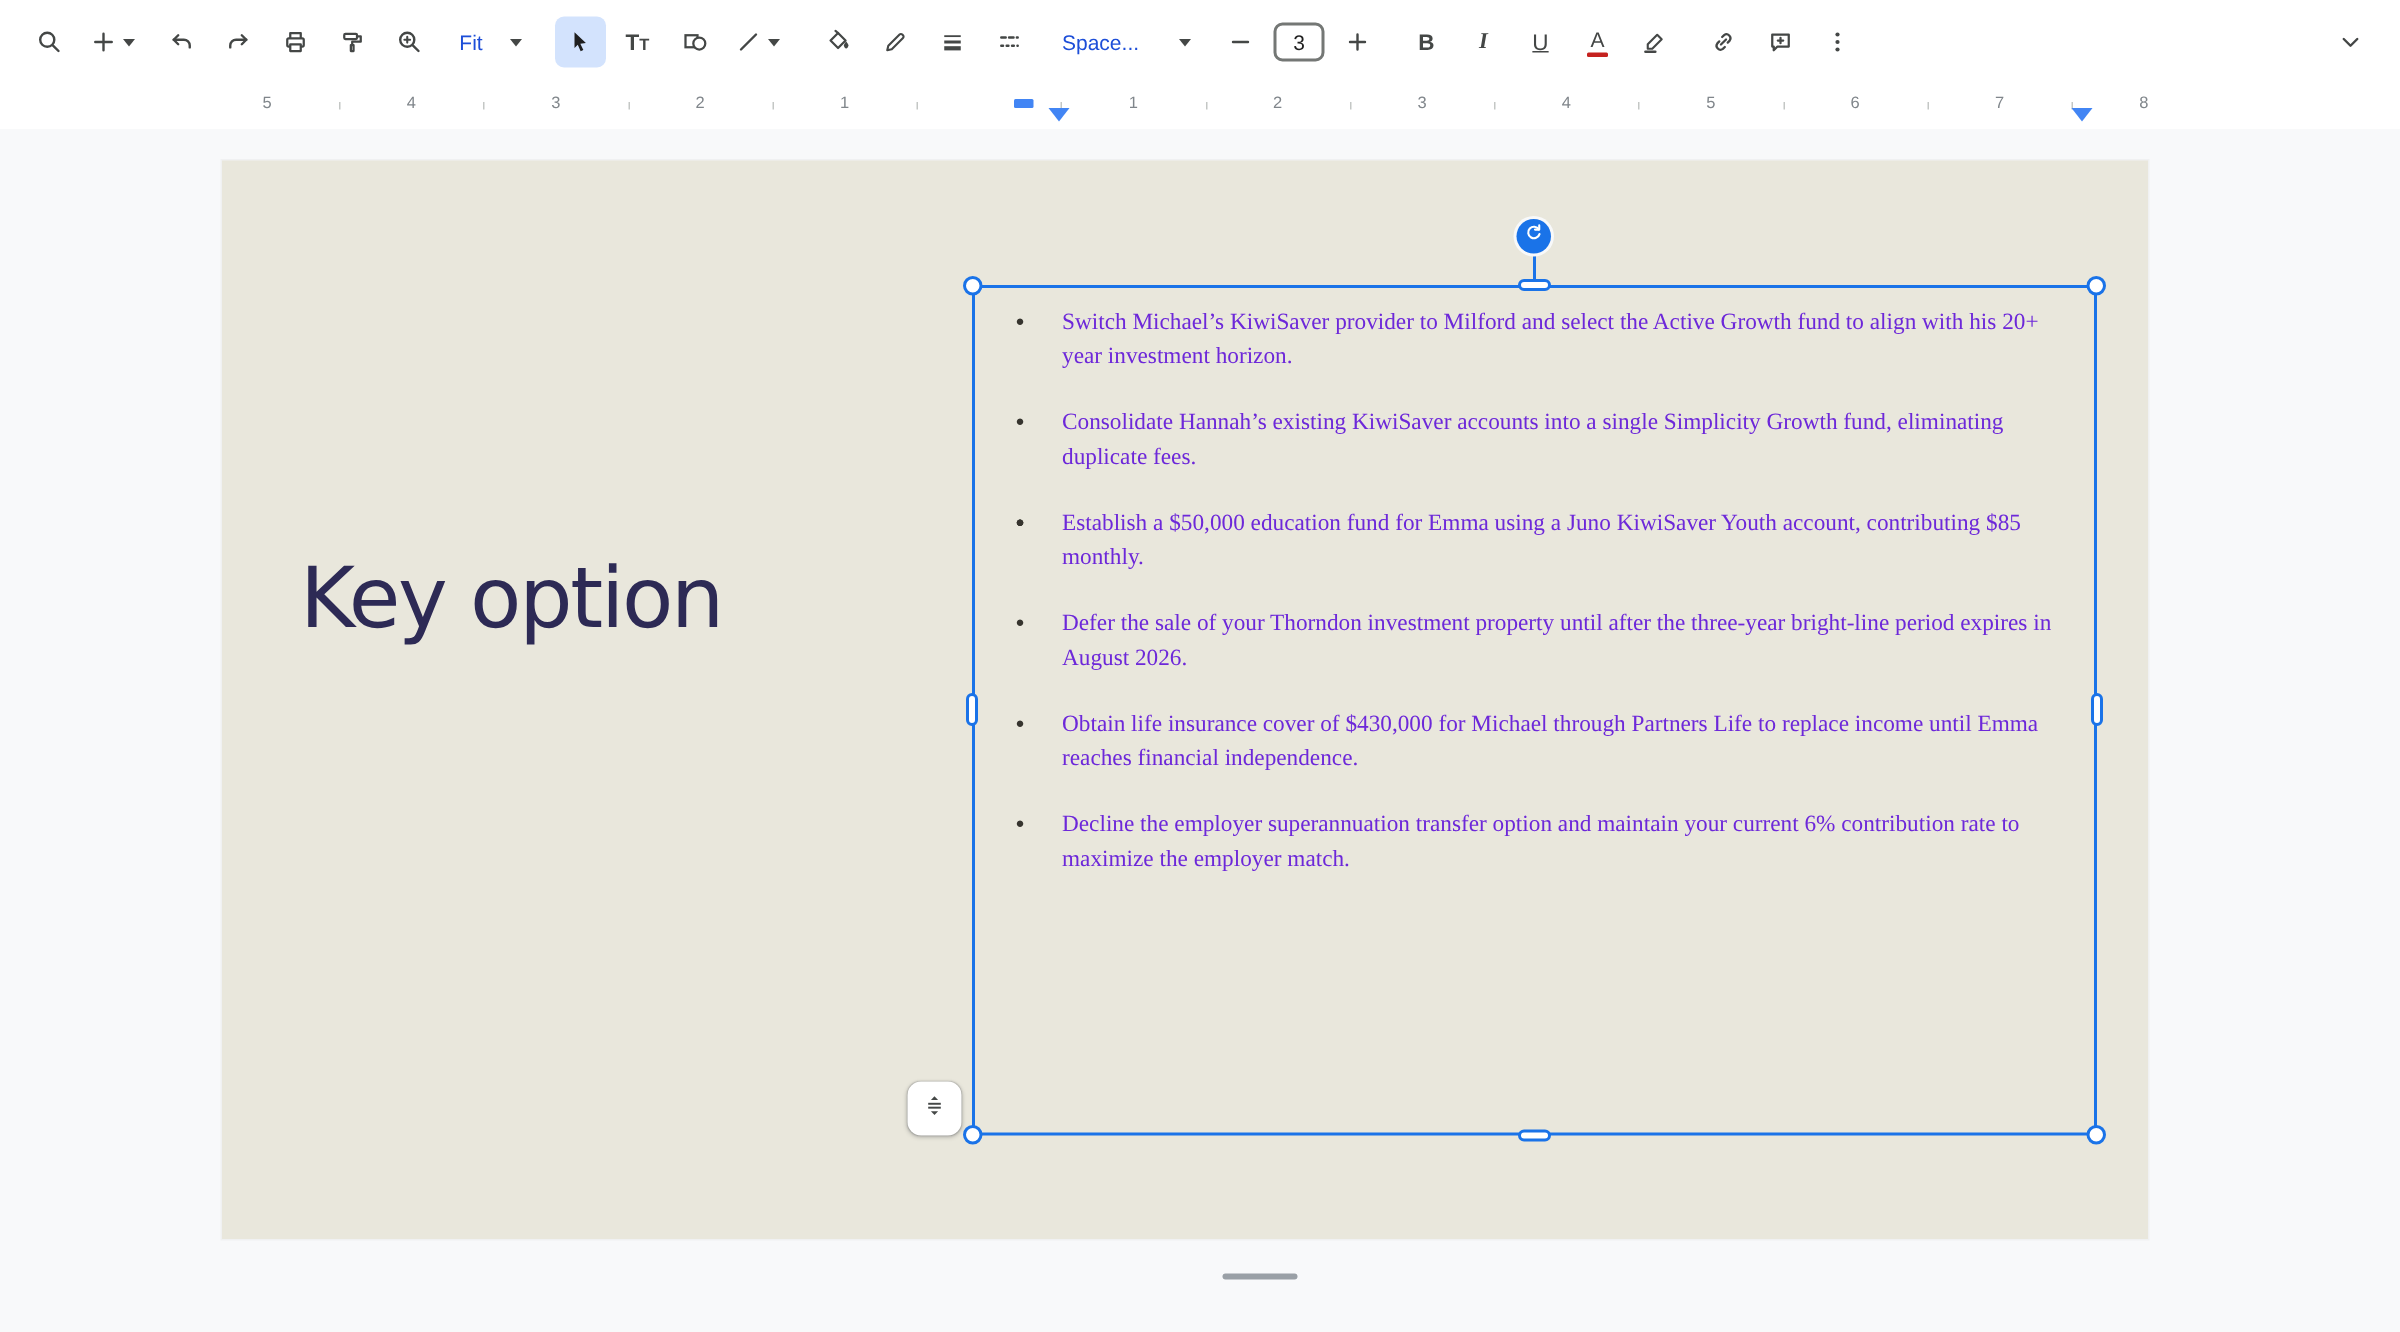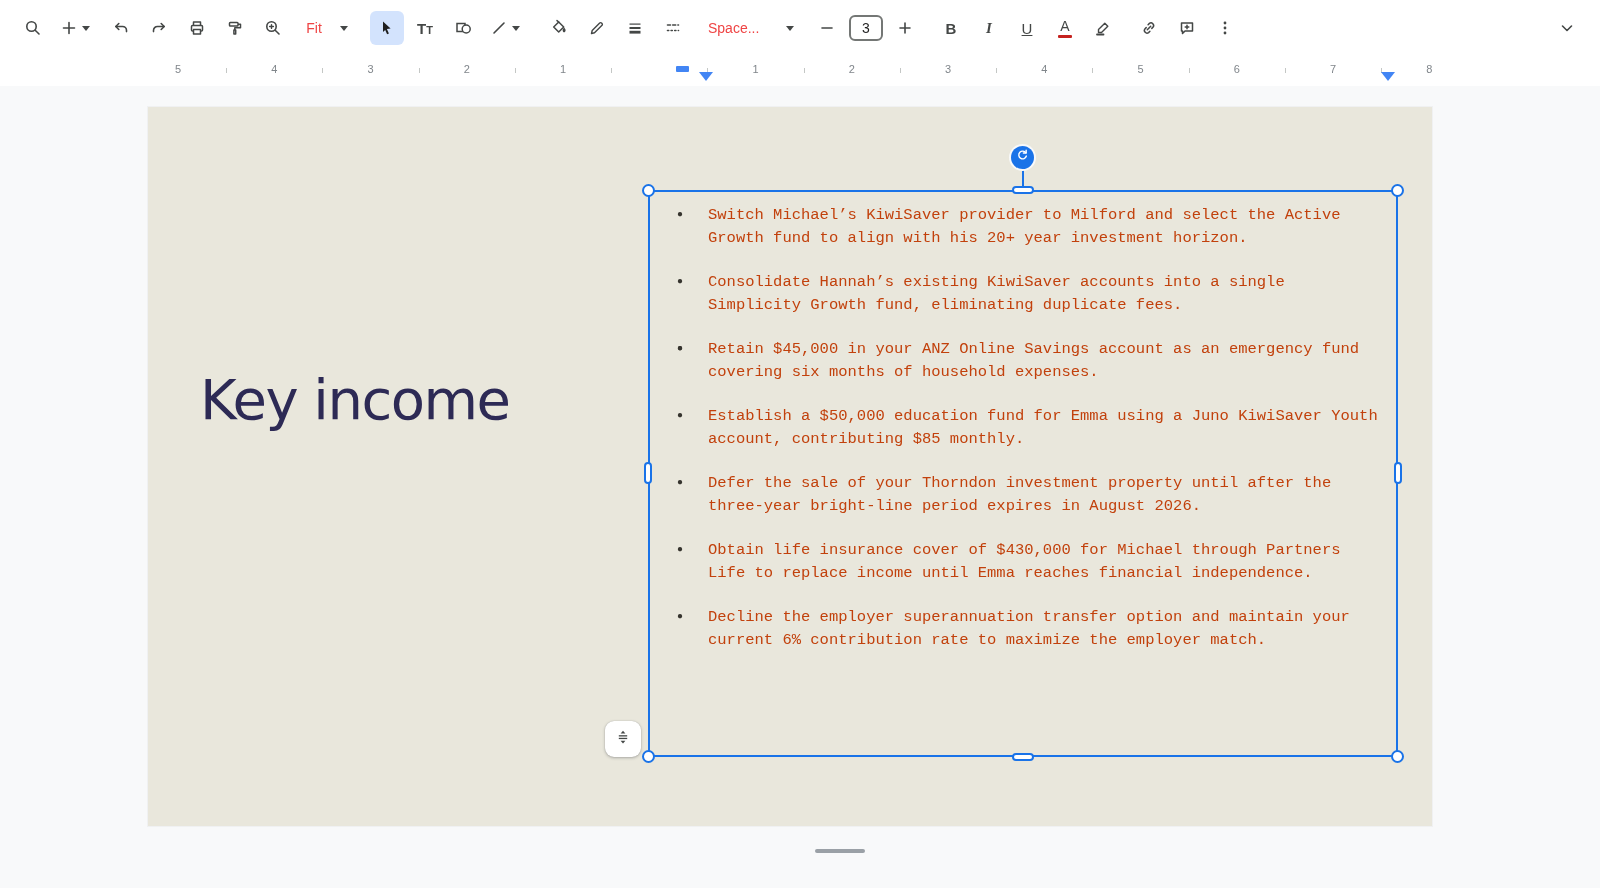--- a/index.html
+++ b/index.html
@@ -16,21 +16,21 @@
     position:absolute; top:0; left:0; right:0; height:56px;
     background:#ffffff; display:flex; align-items:center;
     padding:0 14px; color:#444746; z-index:5;
   }
   .tb-btn {
     height:34px; min-width:34px; display:flex; align-items:center; justify-content:center;
     border-radius:6px; cursor:pointer; margin:0 2px; color:#444746; flex:0 0 auto;
   }
   .tb-btn.selected { background:#d3e3fd; }
   .tb-btn svg { display:block; }
-  .tb-label { font-size:14px; color:#ef4444; padding:0 4px 0 6px; }
+  .tb-label { font-size:14px; color:#1d4ed8; padding:0 4px 0 6px; }
   .caret { width:0; height:0; border-left:4px solid transparent; border-right:4px solid transparent; border-top:5px solid #444746; margin:0 4px; }
   .font-size-box {
     width:34px; height:26px; border:2px solid #747775; border-radius:6px;
     display:flex; align-items:center; justify-content:center;
     font-size:14px; color:#1f1f1f; margin:0 3px; cursor:text; background:#fff;
   }
   .glyph { font-size:15px; line-height:1; color:#444746; }
   .glyph.b { font-weight:bold; }
   .glyph.i { font-style:italic; font-family:"Liberation Serif", serif; font-weight:bold;}
   .glyph.u { text-decoration:underline; }
@@ -65,22 +65,22 @@
   }
 
   
   .textbox {
     position:absolute; left:648px; top:190px; width:750px; height:567px;
     border:2px solid #1a73e8; cursor:move;
   }
   .bullet-list { position:absolute; left:0; top:12px; right:10px; list-style:none; }
   .bullet-list li {
     position:relative; padding-left:58px; margin-bottom:22px;
-    font-family:Liberation Mono, monospace;
-    font-size:15.5px; line-height:22.5px; color:#c2410c;
+    font-family:Liberation Serif, serif;
+    font-size:15.5px; line-height:22.5px; color:#6d28d9;
   }
   .b-dot { position:absolute; left:27px; top:0; font-size:10px; color:#36342e; }
   .b-dot::before { content:'●'; }
 
   
   .h-circle {
     position:absolute; width:13px; height:13px; border-radius:50%;
     background:#fff; border:2px solid #1a73e8; z-index:6; cursor:nwse-resize;
   }
   .h-pill-h {
@@ -380,39 +380,38 @@
     <div class="m-rect" style="left:676px"></div>
     <div class="m-tri" style="left:699px"></div>
     <div class="m-tri" style="left:1381px"></div>
   </div>
 
   <div class="canvas">
     <div class="notes-bar" style="top:763px; left:815px; position:absolute;"></div>
   </div>
 
   <div class="slide">
-    <div class="slide-title">Key income</div>
+    <div class="slide-title">Key option</div>
   </div>
 
   <div class="textbox">
     <ul class="bullet-list">
         <li>
         <span class="b-dot"></span>
         <span class="b-text">Switch Michael’s KiwiSaver provider to Milford and select the Active Growth fund to align with his 20+ year investment horizon.</span>
       </li>
         <li>
         <span class="b-dot"></span>
         <span class="b-text">Consolidate Hannah’s existing KiwiSaver accounts into a single Simplicity Growth fund, eliminating duplicate fees.</span>
       </li>
         <li>
         <span class="b-dot"></span>
       </li>
         <li>
         <span class="b-dot"></span>
-        <span class="b-text">Retain $45,000 in your ANZ Online Savings account as an emergency fund covering six months of household expenses.</span>
       </li>
         <li>
         <span class="b-dot"></span>
         <span class="b-text">Establish a $50,000 education fund for Emma using a Juno KiwiSaver Youth account, contributing $85 monthly.</span>
       </li>
         <li>
         <span class="b-dot"></span>
         <span class="b-text">Defer the sale of your Thorndon investment property until after the three-year bright-line period expires in August 2026.</span>
       </li>
         <li>

